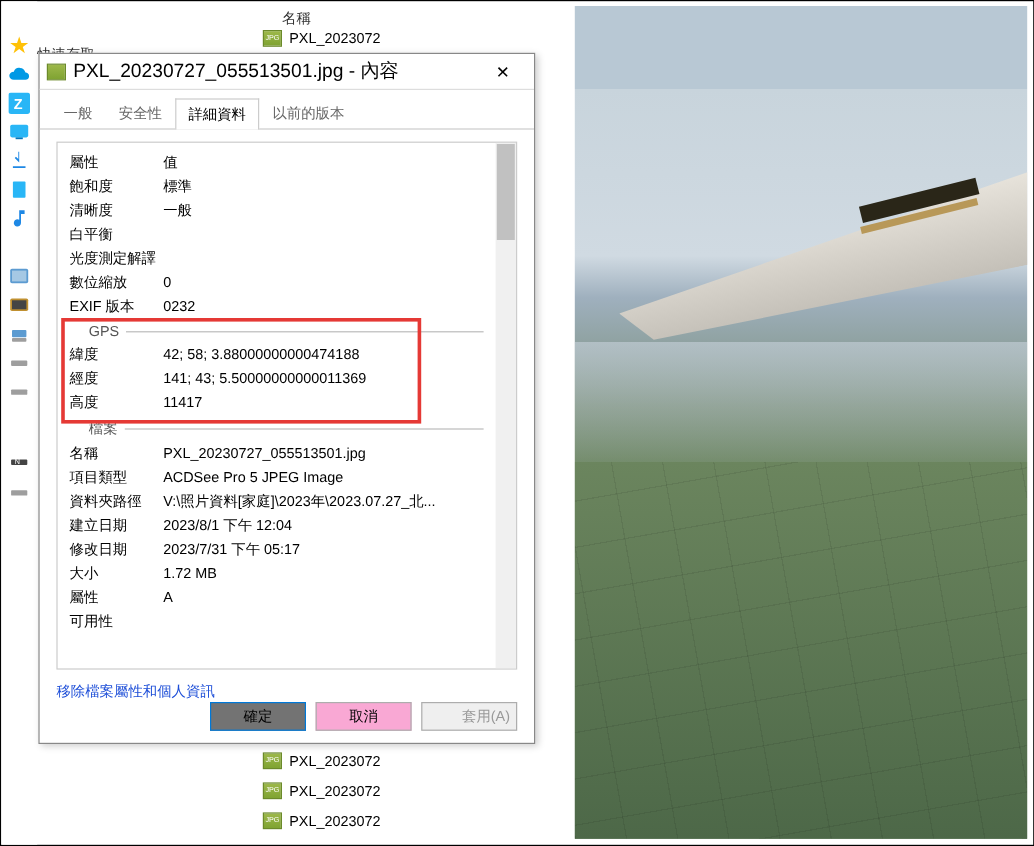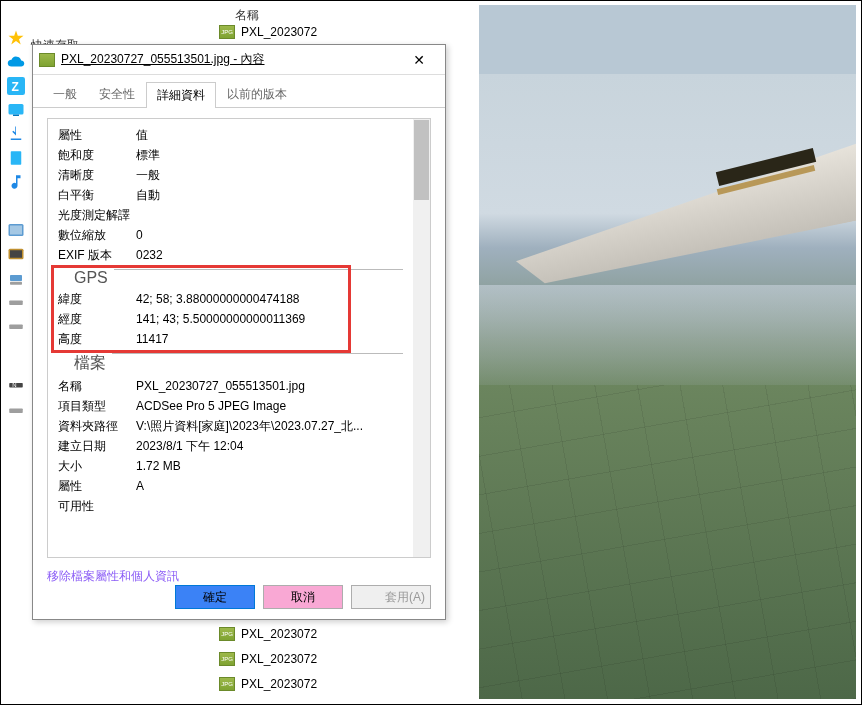--- a/index.html
+++ b/index.html
@@ -86,21 +86,21 @@
       padding: 0 6px;
       border-bottom: 1px solid #ddd;
     }
     .dlg-title-icon {
       width: 16px;
       height: 14px;
       background: linear-gradient(#9db84a,#7fa332);
       border: 1px solid #6b8a2a;
       margin-right: 6px;
     }
-    .dlg-title-text { flex: 1; font-size: 12px; text-decoration: underline; }
+    .dlg-title-text { flex: 1; font-size: 16px; }
     .dlg-close {
       width: 40px;
       text-align: center;
       font-size: 14px;
       cursor: pointer;
     }
     .tabs {
       display: flex;
       padding: 6px 9px 0 9px;
       border-bottom: 1px solid #ccc;
@@ -153,59 +153,60 @@
     .prop-row {
       display: flex;
       height: 20px;
       align-items: center;
       font-size: 12px;
     }
     .prop-label { width: 78px; }
     .prop-val { flex: 1; }
     .section-hdr {
       display: flex;
+      align-items: center;
       margin: 4px 0 2px 0;
-      font-size: 16px;
+      font-size: 12px;
       color: #555;
     }
     .section-hdr .line {
       flex: 1;
       height: 1px;
       background: #bbb;
       margin-left: 6px;
     }
     .section-hdr.indent { padding-left: 16px; }
     .red-box {
       position: absolute;
       border: 3px solid #e53935;
       pointer-events: none;
     }
     .link {
-      color: #8b5cf6;
+      color: #1d4ed8;
       margin-top: 10px;
       display: inline-block;
       cursor: pointer;
     }
     .dlg-buttons {
       position: absolute;
       bottom: 10px;
       right: 14px;
       display: flex;
       gap: 8px;
     }
     .btn {
       width: 80px;
       height: 24px;
       border: 1px solid #adadad;
       background: #f9a8d4;
       font-size: 12px;
       cursor: pointer;
     }
     .btn.primary {
-      background: #3b82f6;
+      background: #737373;
       border-color: #0078d7;
     }
     .btn.disabled {
       color: #999;
       background: #efefef;
       padding-left: 28px;
     }
     
     .preview {
       position: absolute;
@@ -379,21 +380,20 @@
         <div class="prop-row">
             <div class="prop-label">飽和度</div>
             <div class="prop-val">標準</div>
           </div>
         <div class="prop-row">
             <div class="prop-label">清晰度</div>
             <div class="prop-val">一般</div>
           </div>
         <div class="prop-row">
             <div class="prop-label">白平衡</div>
-            <div class="prop-val">自動</div>
           </div>
         <div class="prop-row">
             <div class="prop-label">光度測定解譯</div>
             <div class="prop-val"></div>
           </div>
         <div class="prop-row">
             <div class="prop-label">數位縮放</div>
             <div class="prop-val">0</div>
           </div>
         <div class="prop-row">
@@ -430,20 +430,24 @@
             <div class="prop-label">項目類型</div>
             <div class="prop-val">ACDSee Pro 5 JPEG Image</div>
           </div>
         <div class="prop-row">
             <div class="prop-label">資料夾路徑</div>
             <div class="prop-val">V:\照片資料[家庭]\2023年\2023.07.27_北...</div>
           </div>
         <div class="prop-row">
             <div class="prop-label">建立日期</div>
             <div class="prop-val">2023/8/1 下午 12:04</div>
+          </div>
+        <div class="prop-row">
+            <div class="prop-label">修改日期</div>
+            <div class="prop-val">2023/7/31 下午 05:17</div>
           </div>
         <div class="prop-row">
             <div class="prop-label">大小</div>
             <div class="prop-val">1.72 MB</div>
           </div>
         <div class="prop-row">
             <div class="prop-label">屬性</div>
             <div class="prop-val">A</div>
           </div>
         <div class="prop-row">

